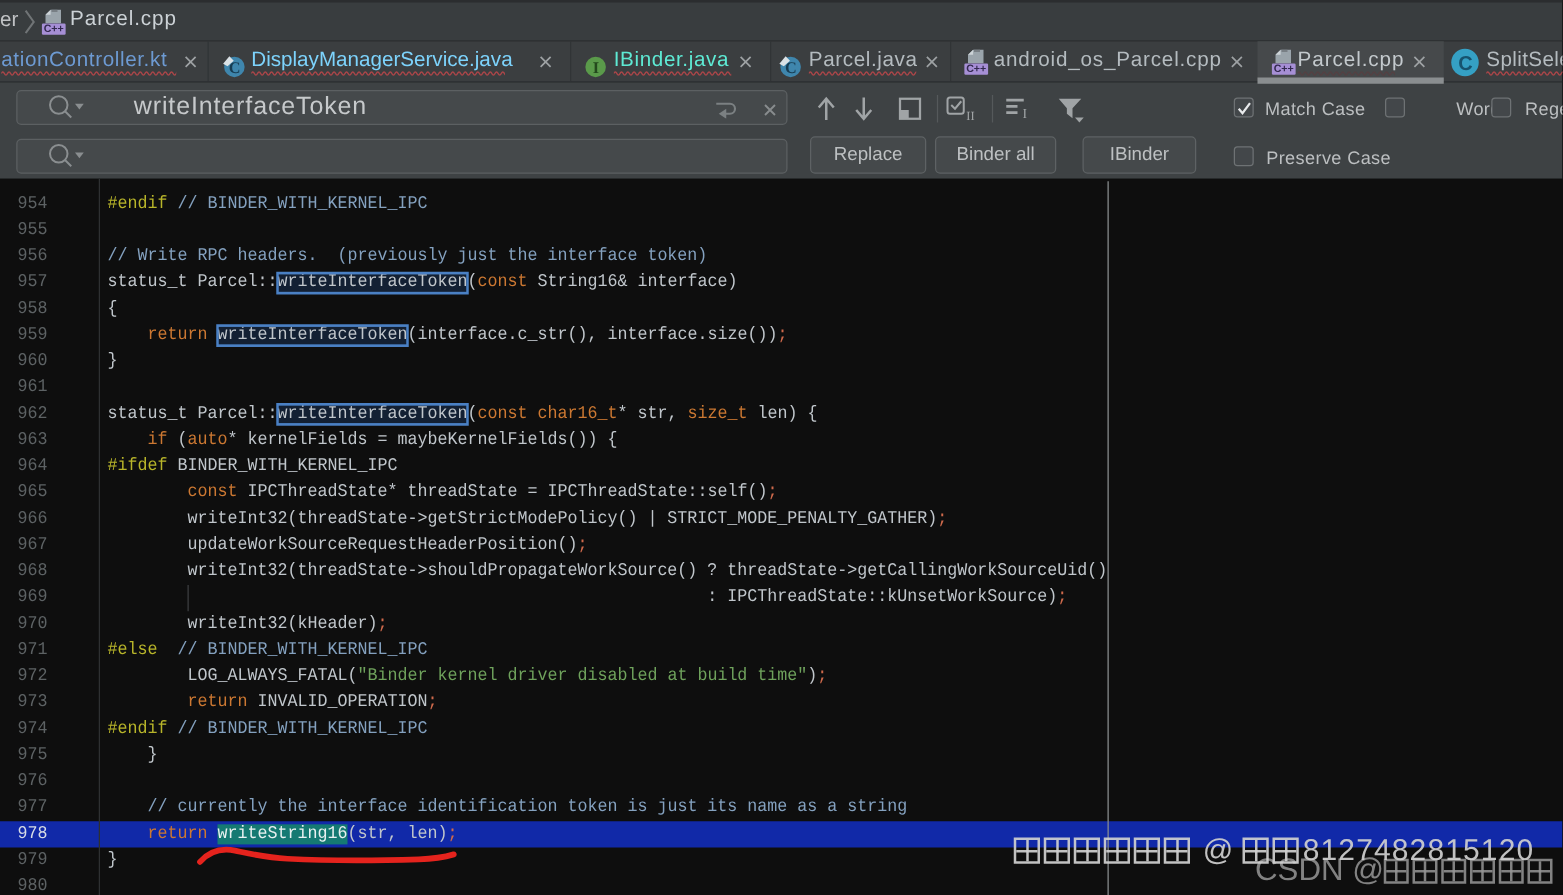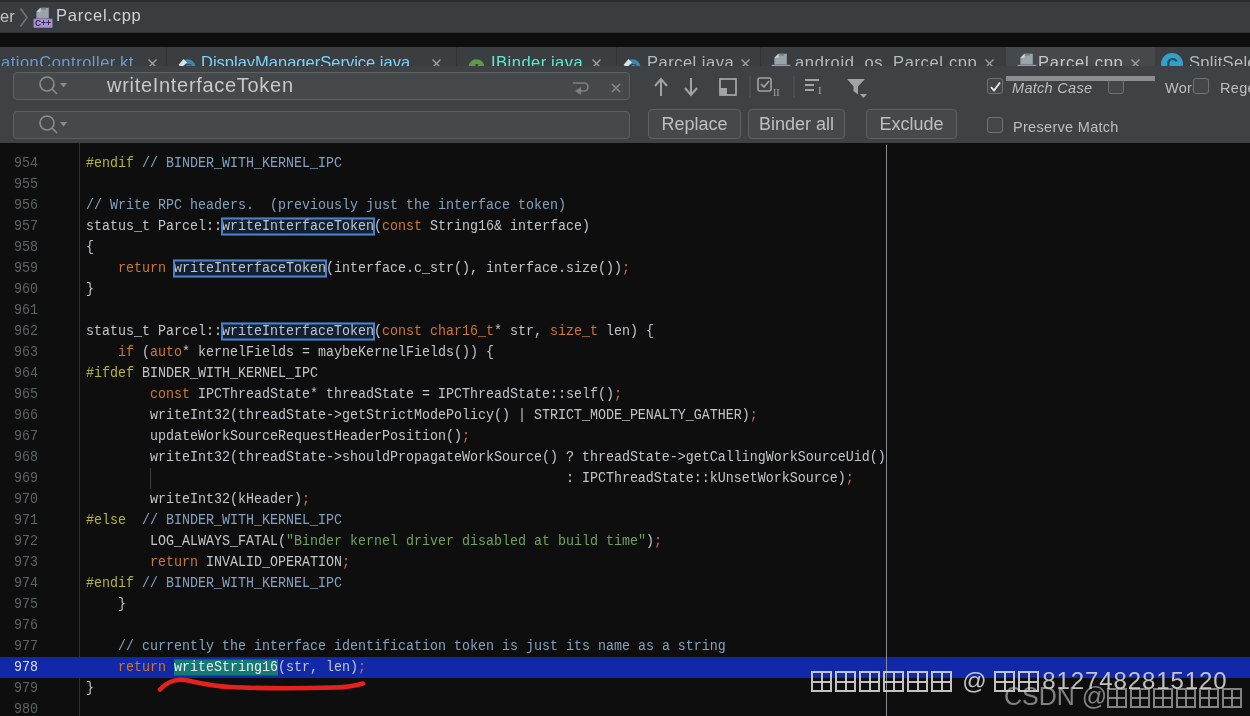--- a/index.html
+++ b/index.html
@@ -1,31 +1,31 @@
 <!DOCTYPE html>
 <html><head>
 <meta charset="utf-8">
 <style>
 html,body{margin:0;padding:0;}
 body{width:1250px;height:716px;position:relative;overflow:hidden;background:#0e0e0e;
   font-family:"Liberation Sans",sans-serif;}
 #top{position:absolute;left:0;top:0;width:1250px;height:33px;background:#393d3f;
   border-bottom:1px solid #2e3133;box-sizing:border-box;}
 #top .er{position:absolute;left:0;top:7px;font-size:16.5px;color:#c0c2c4;}
-#tabs{position:absolute;left:0;top:47px;width:1250px;height:33px;background:#3b3e40;
+#tabs{position:absolute;left:0;top:33px;width:1250px;height:33px;background:#3b3e40;
   border-bottom:1px solid #2b2e30;box-sizing:border-box;}
 .tablabel{position:absolute;top:6px;font-size:16.5px;color:#b4bbbf;white-space:nowrap;}
 #panel{position:absolute;left:0;top:66px;width:1250px;height:77px;background:#3e4244;}
 .field{position:absolute;left:13px;width:617px;height:28px;background:#45494b;
   border:1px solid #5c6062;border-radius:4px;box-sizing:border-box;}
 #f1{top:6px;}
 #f2{top:45px;}
 .ftext{position:absolute;left:107px;top:8px;font-size:20px;letter-spacing:0.7px;color:#c6c9cb;}
 .btn{position:absolute;top:43px;height:30px;background:#45494b;border:1px solid #5e6264;
-  border-radius:4px;box-sizing:border-box;color:#bdc0c2;font-size:18px;text-align:center;line-height:28px;}
+  border-radius:4px;box-sizing:border-box;color:#bdc0c2;font-size:15px;text-align:center;line-height:28px;}
 .cb{position:absolute;width:16px;height:16px;background:#43474a;border:1px solid #6e7274;
   border-radius:3px;box-sizing:border-box;}
 .cblabel{position:absolute;font-size:14.5px;letter-spacing:0.3px;color:#bcbfc1;}
 #editor{position:absolute;left:0;top:143px;width:1250px;height:573px;background:#0e0e0e;}
 #gutsep{position:absolute;left:79px;top:0;width:1px;height:573px;background:#2e3032;}
 #marginline{position:absolute;left:886px;top:2px;width:1px;height:571px;background:#898d8f;z-index:15;}
 #selrow{position:absolute;left:0;top:513.5px;width:1250px;height:21px;background:#1129a8;}
 .ln{position:absolute;left:0;width:38px;text-align:right;transform:scaleY(1.07);transform-origin:center;font-family:"Liberation Mono",monospace;
   font-size:13.34px;line-height:21px;color:#5d6264;white-space:pre;}
 .cl{position:absolute;left:86px;transform:scaleY(1.07);transform-origin:center;font-family:"Liberation Mono",monospace;font-size:13.34px;
@@ -170,32 +170,32 @@
       <path d="M110,9 l3,3 l5,-6" stroke="#a0a4a6" stroke-width="1.6" fill="none"></path>
       <text x="122" y="21" font-size="10" fill="#a0a4a6" font-family="Liberation Serif">II</text>
       <line x1="143" y1="1" x2="143" y2="23" stroke="#55595b" stroke-width="1"></line>
       <path d="M154,5 h14 M154,10 h9 M154,15 h9" stroke="#a0a4a6" stroke-width="2.2"></path>
       <text x="167" y="19" font-size="11" fill="#a0a4a6" font-family="Liberation Serif">I</text>
       <path d="M196,4 h18 l-7,7.5 v8 l-4.5,-3.5 v-4.5 z" fill="#a0a4a6"></path>
       <path d="M209,19 l7,0 l-3.5,4 z" fill="#a0a4a6"></path>
     </svg>
   <div class="btn" style="left:648px;width:93px;">Replace</div>
   <div class="btn" style="left:748px;width:97px;">Binder all</div>
-  <div class="btn" style="left:866px;width:91px;">Exclude</div>
+  <div class="btn" style="left:866px;width:91px;">IBinder</div>
   <div class="cb" style="left:987px;top:12px;"></div>
   <svg style="position:absolute;left:989px;top:14px;" width="13" height="13" viewBox="0 0 13 13">
       <path d="M2,7 l3,3.5 l6,-8" stroke="#e8eaec" stroke-width="1.8" fill="none"></path>
     </svg>
-  <div class="cblabel" style="left:1012px;top:14px;font-style:italic;">Match Case</div>
+  <div class="cblabel" style="left:1012px;top:14px;">Match Case</div>
   <div class="cb" style="left:1108px;top:12px;"></div>
   <div class="cblabel" style="left:1134px;top:14px;margin-left:31px;">Words</div>
   <div class="cb" style="left:1193px;top:12px;"></div>
   <div class="cblabel" style="left:1220px;top:14px;">Rege</div>
   <div class="cb" style="left:987px;top:51px;"></div>
-  <div class="cblabel" style="left:1013px;top:53px;">Preserve Match</div>
+  <div class="cblabel" style="left:1013px;top:53px;">Preserve Case</div>
 </div>
 <div id="editor">
   <div id="selrow"></div>
   <div id="gutsep"></div>
   <div id="marginline"></div>
   <div class="ln" style="top:9.5px;">954</div>
   <div class="cl" style="top:9.5px;"><span class="y">#endif</span> <span class="c">// BINDER_WITH_KERNEL_IPC</span></div>
   <div class="ln" style="top:30.5px;">955</div>
   <div class="ln" style="top:51.5px;">956</div>
   <div class="cl" style="top:51.5px;"><span class="c">// Write RPC headers.  (previously just the interface token)</span></div>

